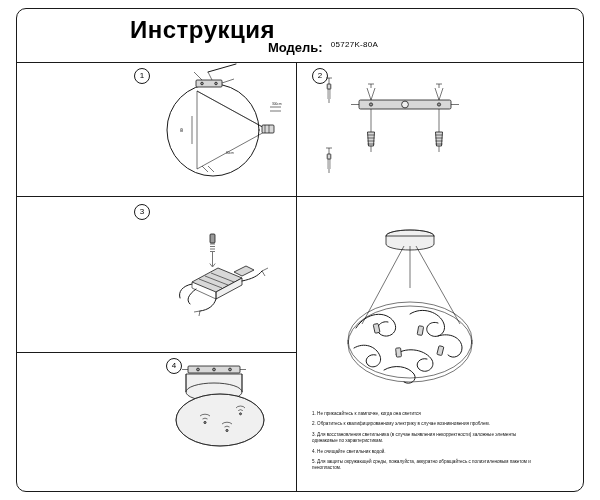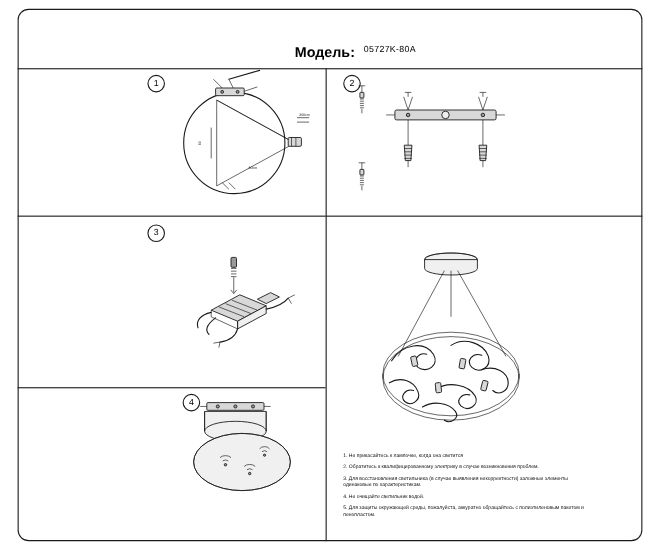--- a/index.html
+++ b/index.html
@@ -122,20 +122,21 @@
     margin-bottom: 4px;
   }
 </style>
 </head>
 <body>
 
 <div id="sheet">
 
   <div class="frame"></div>
 
+  <div class="title">Инструкция</div>
 
   <div class="model-row">
     <span class="model-label">Модель:</span>
     <span class="model-value">05727K-80A</span>
   </div>
 
   <div class="hline" style="left:16px; top:62px; width:568px;"></div>
   <div class="hline" style="left:16px; top:196px; width:280px;"></div>
   <div class="hline" style="left:296px; top:196px; width:288px;"></div>
   <div class="hline" style="left:16px; top:352px; width:280px;"></div>

